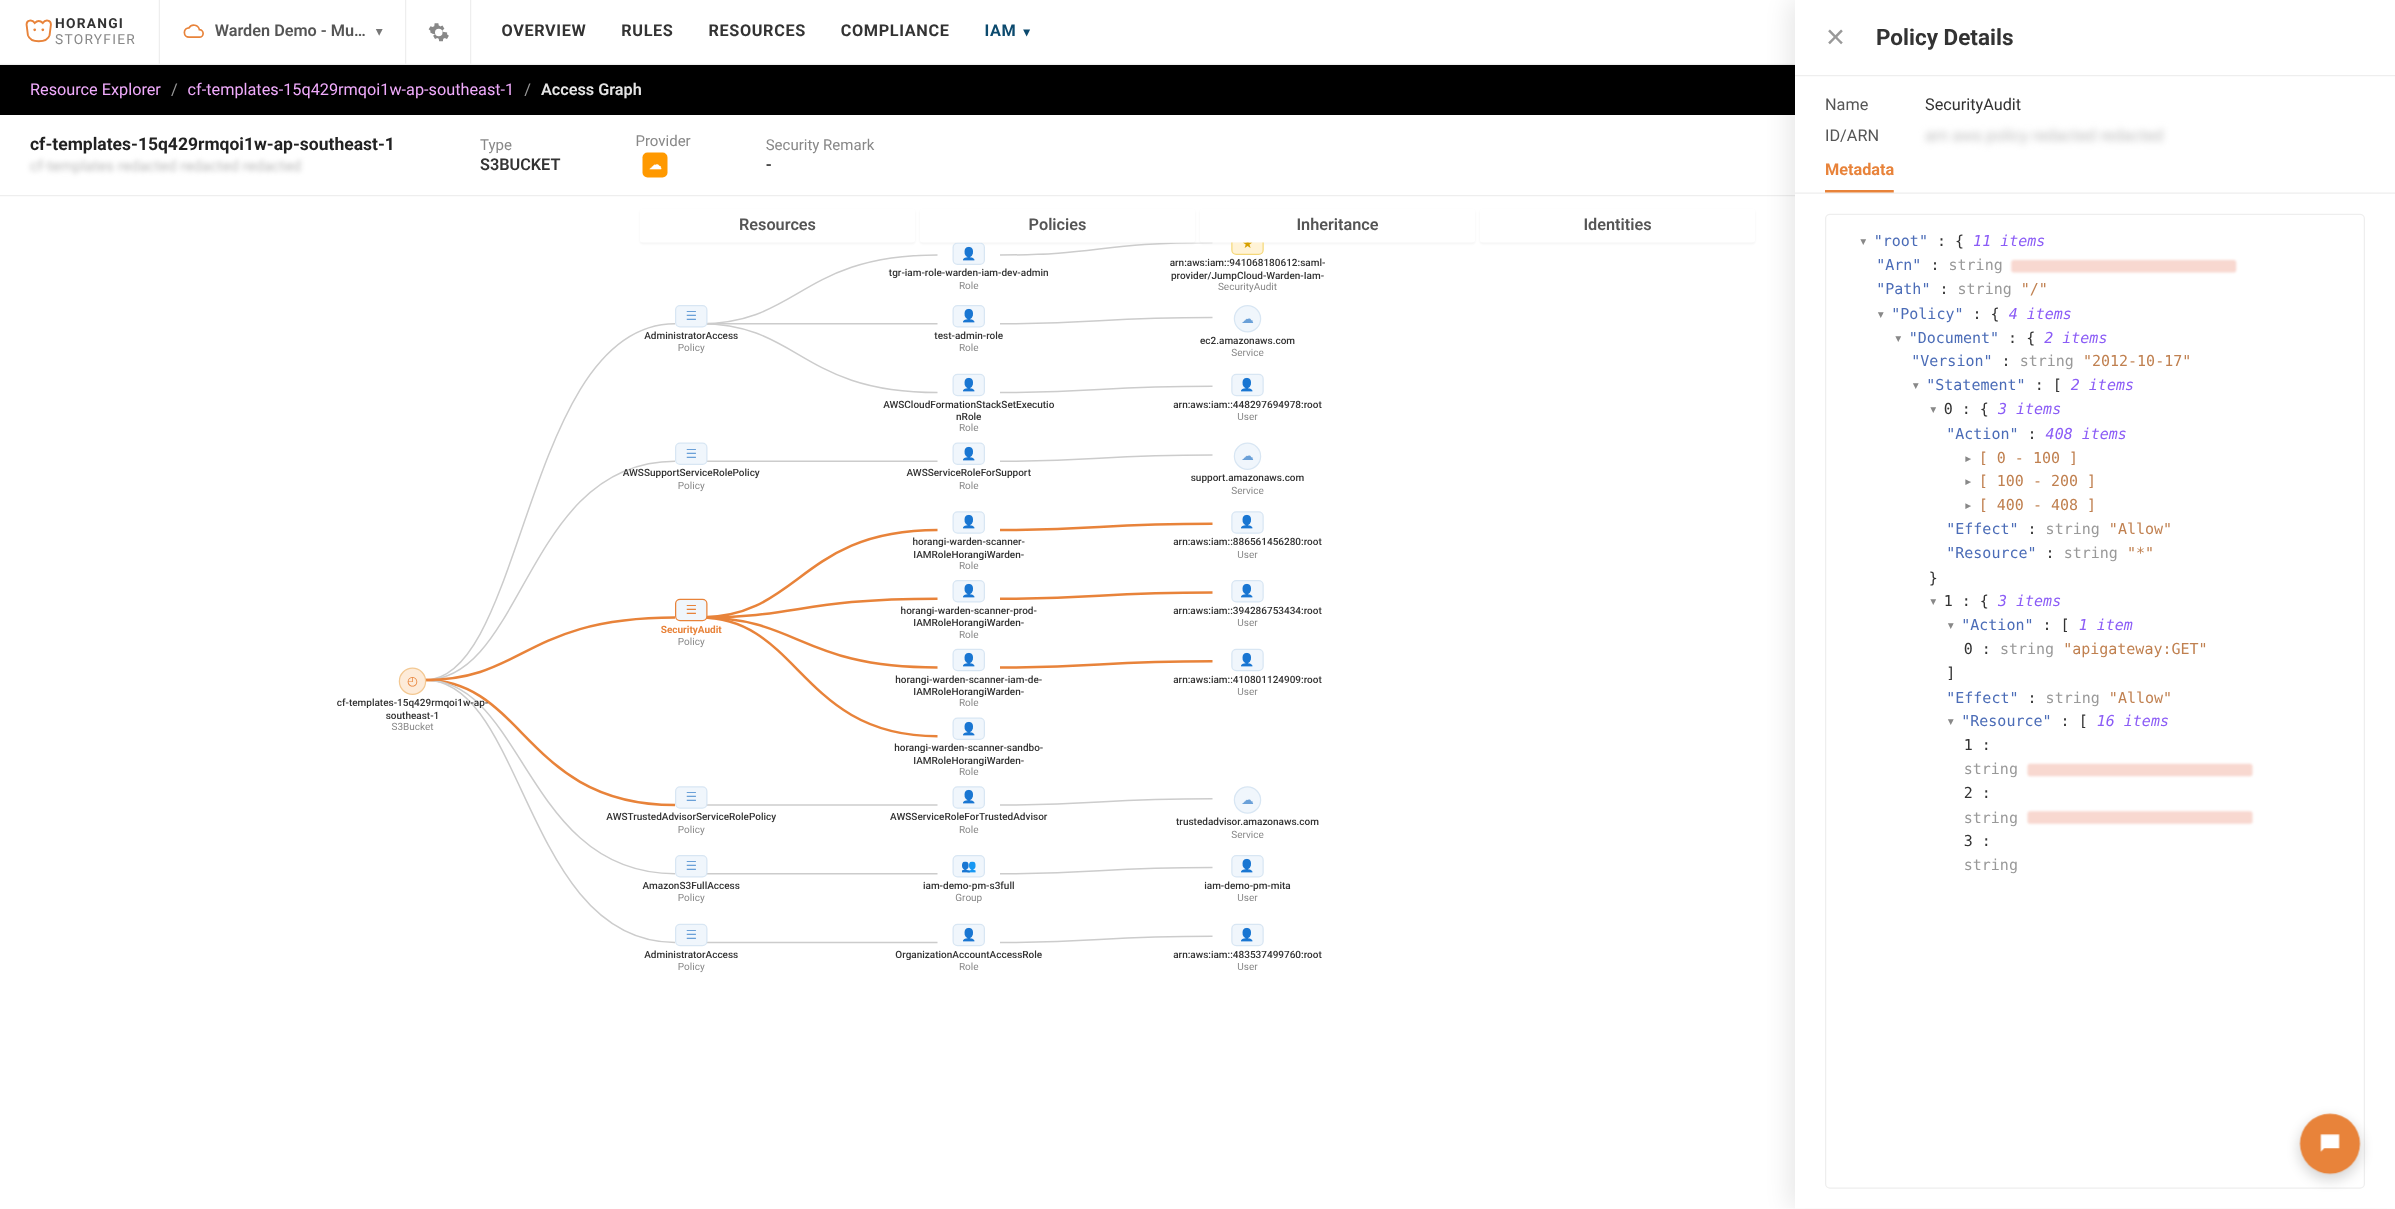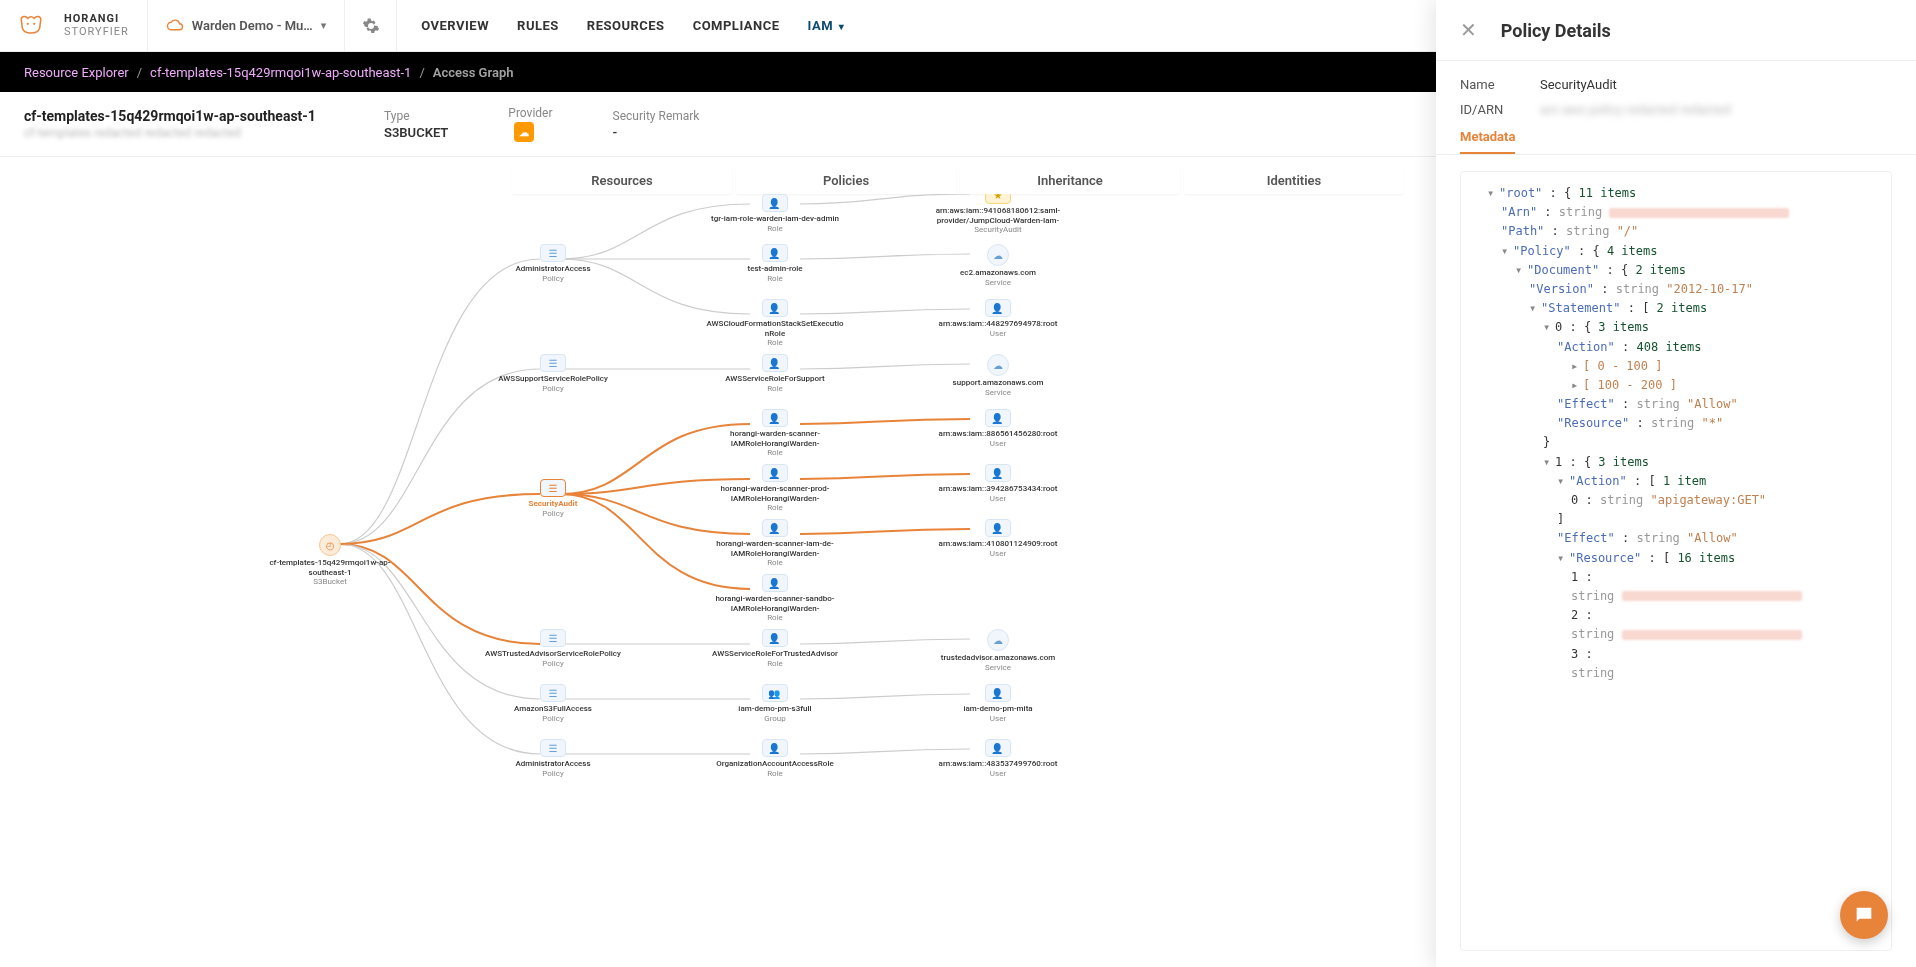--- a/index.html
+++ b/index.html
@@ -1,36 +1,36 @@
 <!DOCTYPE html>
 <html><head>
 <meta charset="utf-8">
 <style>
   * { box-sizing: border-box; margin: 0; padding: 0; }
   body { font-family: -apple-system, BlinkMacSystemFont, "Segoe UI", Roboto, sans-serif; font-size: 13px; color: #333; background: #fff; overflow: hidden; }
   .app { display: flex; flex-direction: column; height: 967px; width: 1916px; position: relative; }
   
   .topbar { display: flex; align-items: center; height: 52px; border-bottom: 1px solid #eee; background: #fff; }
-  .logo { display: flex; align-items: center; gap: 20px; padding: 0 18px; border-right: 1px solid #eee; height: 100%; }
+  .logo { display: flex; align-items: center; gap: 0; padding: 0 18px; border-right: 1px solid #eee; height: 100%; }
   .logo-icon { width: 26px; height: 26px; }
   .logo-text { font-size: 11px; font-weight: 700; letter-spacing: 1px; color: #333; line-height: 1.1; }
   .workspace { display: flex; align-items: center; gap: 8px; padding: 0 18px; border-right: 1px solid #eee; height: 100%; color: #555; cursor: pointer; }
   .workspace-icon { width: 18px; height: 18px; color: #e8833a; }
   .workspace-label { font-size: 13px; font-weight: 600; max-width: 155px; white-space: nowrap; overflow: hidden; text-overflow: ellipsis; }
   .workspace-caret { color: #777; font-size: 11px; }
   .gear-box { display: flex; align-items: center; justify-content: center; width: 52px; height: 100%; border-right: 1px solid #eee; color: #888; cursor: pointer; }
   .nav { display: flex; align-items: center; gap: 28px; padding-left: 24px; }
   .nav a { font-size: 13px; font-weight: 700; letter-spacing: .5px; color: #333; text-decoration: none; cursor: pointer; }
   .nav a.active { color: #0c4a6e; }
   .nav .caret { font-size: 10px; vertical-align: middle; margin-left: 2px; }
   
   .breadcrumb-bar { background: #000; color: #fff; display: flex; align-items: center; height: 40px; padding: 0 24px; font-size: 13px; }
   .breadcrumb-bar a { color: #f0abfc; text-decoration: none; cursor: pointer; }
   .breadcrumb-bar .sep { color: #999; margin: 0 8px; }
-  .breadcrumb-bar .current { color: #a3a3a3; font-weight: 600; }
+  .breadcrumb-bar .current { color: #e5e5e5; font-weight: 600; }
   
   .summary { display: flex; align-items: center; padding: 14px 24px; border-bottom: 1px solid #eee; font-size: 13px; }
   .summary-left { flex: 0 0 360px; }
   .summary-left .title { font-weight: 700; color: #222; font-size: 14px; }
   .summary-left .sub { color: #bbb; font-size: 12px; margin-top: 2px; filter: blur(2px); }
   .summary-field { display: flex; flex-direction: column; margin-right: 60px; }
   .summary-field .label { color: #888; font-size: 12px; margin-bottom: 2px; }
   .summary-field .value { font-size: 13px; font-weight: 600; }
   .provider-badge { width: 20px; height: 20px; border-radius: 4px; background: #ff9900; display: inline-flex; align-items: center; justify-content: center; color: #fff; font-size: 10px; margin-left: 6px; vertical-align: middle; }
   
@@ -58,21 +58,21 @@
   .panel-meta { padding: 16px 24px 0px; }
   .meta-table { display: grid; grid-template-columns: 80px 1fr; row-gap: 10px; font-size: 13px; }
   .meta-table .k { color: #555; }
   .meta-table .v.blur { filter: blur(3px); color: #bbb; }
   .tabs { margin-top: 4px; border-bottom: 1px solid #eee; padding: 0 24px; }
   .tab { display: inline-block; padding: 8px 0; font-size: 13px; font-weight: 700; color: #e8833a; border-bottom: 2px solid #e8833a; cursor: pointer; }
   .json-box { margin: 16px 24px; border: 1px solid #eee; border-radius: 4px; padding: 12px; font-family: ui-monospace, Menlo, Consolas, monospace; font-size: 12px; line-height: 1.6; overflow: auto; flex: 1; }
   .json-box .key { color: #4b6cb7; }
   .json-box .str { color: #c08050; }
   .json-box .type { color: #999; font-style: normal; }
-  .json-box .count { color: #14532d; }
+  .json-box .count { color: #8b5cf6; font-style: italic; }
   .json-box .indent1 { padding-left: 14px; }
   .json-box .indent2 { padding-left: 28px; }
   .json-box .indent3 { padding-left: 42px; }
   .json-box .indent4 { padding-left: 56px; }
   .json-box .indent5 { padding-left: 70px; }
   .json-box .indent6 { padding-left: 84px; }
   .json-box .indent7 { padding-left: 98px; }
   .json-box .toggle { color: #888; display: inline-block; width: 12px; cursor: pointer; }
   .json-box .redacted { display: inline-block; width: 180px; height: 10px; background: #f8d8d0; border-radius: 2px; vertical-align: middle; filter: blur(1px); }
   .chat-bubble { position: fixed; right: 28px; bottom: 28px; width: 48px; height: 48px; border-radius: 50%; background: #e8833a; display: flex; align-items: center; justify-content: center; color: #fff; box-shadow: 0 4px 12px rgba(0,0,0,.2); cursor: pointer; }
@@ -357,20 +357,21 @@
       <div class="indent2"><span class="key">"Arn"</span> : <span class="type">string</span> <span class="redacted"></span></div>
       <div class="indent2"><span class="key">"Path"</span> : <span class="type">string</span> <span class="str">"/"</span></div>
       <div class="indent2"><span class="toggle">▾</span><span class="key">"Policy"</span> : { <span class="count">4 items</span></div>
       <div class="indent3"><span class="toggle">▾</span><span class="key">"Document"</span> : { <span class="count">2 items</span></div>
       <div class="indent4"><span class="key">"Version"</span> : <span class="type">string</span> <span class="str">"2012-10-17"</span></div>
       <div class="indent4"><span class="toggle">▾</span><span class="key">"Statement"</span> : [ <span class="count">2 items</span></div>
       <div class="indent5"><span class="toggle">▾</span>0 : { <span class="count">3 items</span></div>
       <div class="indent6"><span class="key">"Action"</span> : <span class="count">408 items</span></div>
       <div class="indent7"><span class="toggle">▸</span><span class="str">[ 0 - 100 ]</span></div>
       <div class="indent7"><span class="toggle">▸</span><span class="str">[ 100 - 200 ]</span></div>
+      <div class="indent7"><span class="toggle">▸</span><span class="str">[ 400 - 408 ]</span></div>
       <div class="indent6"><span class="key">"Effect"</span> : <span class="type">string</span> <span class="str">"Allow"</span></div>
       <div class="indent6"><span class="key">"Resource"</span> : <span class="type">string</span> <span class="str">"*"</span></div>
       <div class="indent5">}</div>
       <div class="indent5"><span class="toggle">▾</span>1 : { <span class="count">3 items</span></div>
       <div class="indent6"><span class="toggle">▾</span><span class="key">"Action"</span> : [ <span class="count">1 item</span></div>
       <div class="indent7">0 : <span class="type">string</span> <span class="str">"apigateway:GET"</span></div>
       <div class="indent6">]</div>
       <div class="indent6"><span class="key">"Effect"</span> : <span class="type">string</span> <span class="str">"Allow"</span></div>
       <div class="indent6"><span class="toggle">▾</span><span class="key">"Resource"</span> : [ <span class="count">16 items</span></div>
       <div class="indent7">1 :</div>

